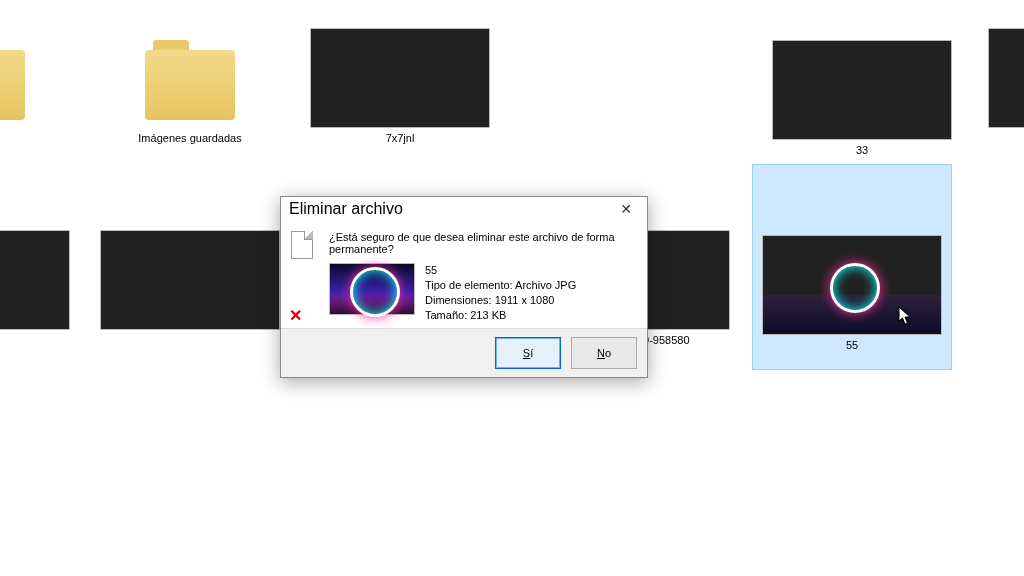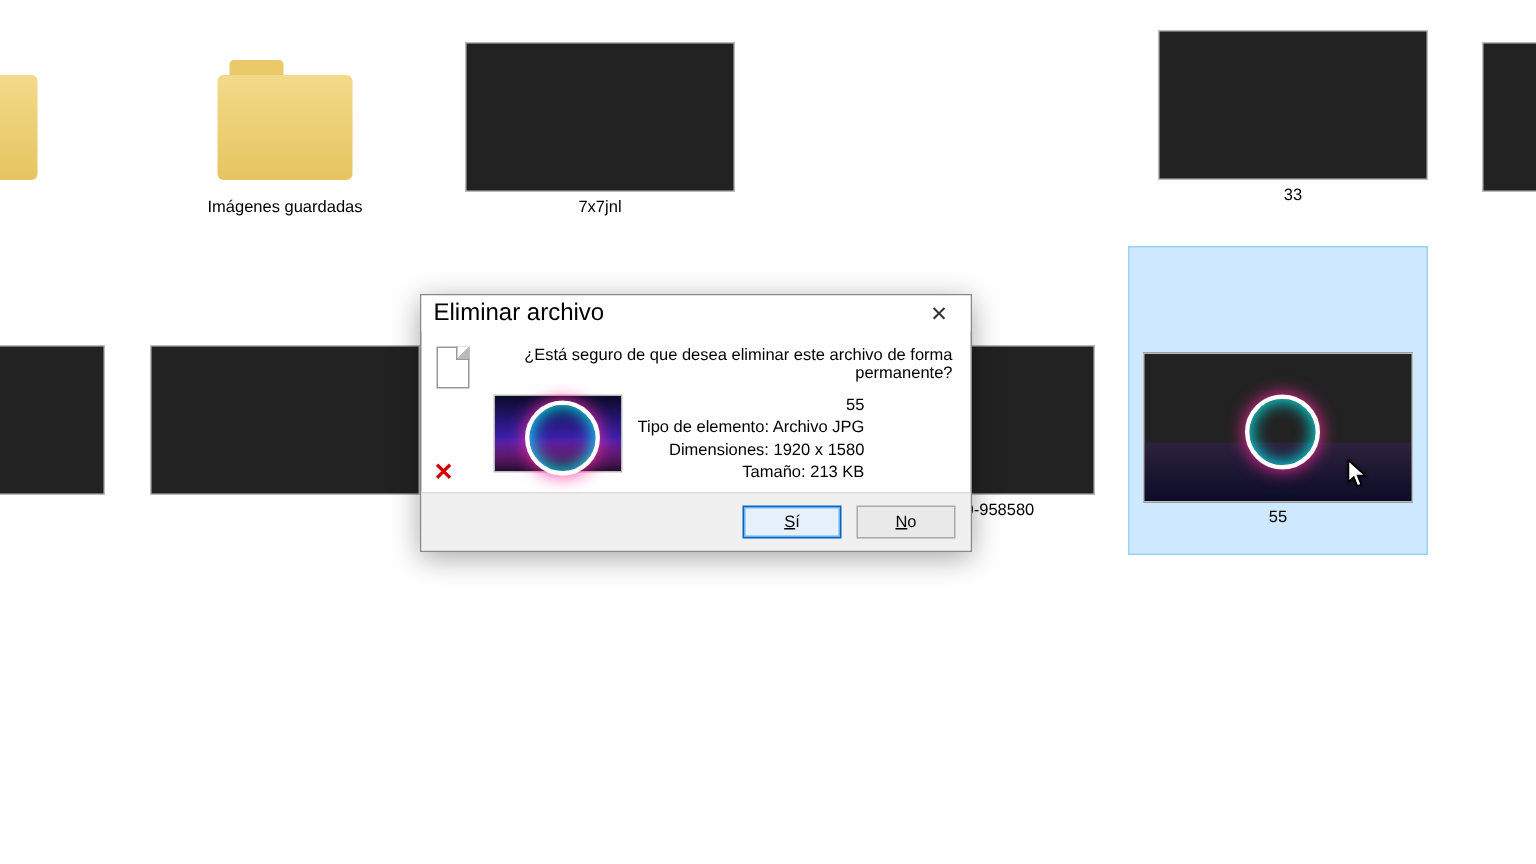--- a/index.html
+++ b/index.html
@@ -86,21 +86,21 @@
   .ring-floor::before {
     content:""; position:absolute; left:0; right:0; bottom:0; height:40%;
     background:linear-gradient(180deg,rgba(90,31,168,.2),rgba(10,10,40,.9));
   }
 
   
   #it0 { left:-120px; top:28px; }
   #it1 { left:90px;  top:28px; }
   #it2 { left:300px; top:28px; }
   #it3 { left:540px; top:28px; }
-  #it4 { left:762px; top:20px; }
+  #it4 { left:762px; top:40px; }
   #it5 { left:980px; top:28px; width:60px; }
   
   #it6 { left:-120px; top:230px; }
   #it7 { left:90px;  top:230px; }
   #it8 { left:318px; top:230px; }
   #it9 { left:540px; top:230px; }
   #it10{ left:752px; top:164px; height:206px; padding-top:70px; }
   #it5 .thumb{ width:44px; }
 
   
@@ -132,34 +132,34 @@
   .page-ico::after{
     content:""; position:absolute; right:-1px; top:-1px; width:8px; height:8px;
     background:linear-gradient(135deg,#fff 49%,#bbb 50%);
     border-left:1px solid #999; border-bottom:1px solid #999;
   }
   .page-x {
     position:absolute; left:-2px; bottom:-2px;
     color:#d40000; font-weight:bold; font-size:16px; line-height:1;
     text-shadow:0 0 1px #fff;
   }
-  .dlg-main { flex:1;text-align:right; }
+  .dlg-main { flex:1; }
   .dlg-q { margin-bottom:8px; }
   .dlg-file { display:flex; gap:10px; align-items:flex-start; }
   .dlg-thumb {
     width:86px; height:52px; border:1px solid #bbb;
     position:relative;
   }
   .dlg-meta { font-size:11px; line-height:1.35; }
   .dlg-buttons {
     background:#f0f0f0; padding:8px 10px; display:flex; justify-content:flex-end; gap:10px;
     border-top:1px solid #ddd;
   }
   .btn {
-    min-width:66px; height:22px; font-size:11px;
+    min-width:66px; height:32px; font-size:11px;
     background:#e9e9e9; border:1px solid #aaa; cursor:default;
     display:flex; align-items:center; justify-content:center;
   }
   .btn.primary { border:1px solid #0a64c2; background:#e6f1fb; box-shadow:inset 0 0 0 1px #6bb2ef; }
   .ul { text-decoration:underline; }
 
   
   .cursor {
     position:absolute; width:14px; height:20px; pointer-events:none;
   }
@@ -238,21 +238,21 @@
       <div class="page-ico"></div>
       <div class="page-x">✕</div>
     </div>
     <div class="dlg-main">
       <div class="dlg-q">¿Está seguro de que desea eliminar este archivo de forma permanente?</div>
       <div class="dlg-file">
         <div class="dlg-thumb neon4 ring ring-floor"></div>
         <div class="dlg-meta">
           <div>55</div>
           <div>Tipo de elemento: Archivo JPG</div>
-          <div>Dimensiones: 1920 x 1580</div>
+          <div>Dimensiones: 1911 x 1080</div>
           <div>Tamaño: 213 KB</div>
         </div>
       </div>
     </div>
   </div>
   <div class="dlg-buttons">
     <div class="btn primary">
       <span><span class="ul">S</span><span>í</span></span>
     </div>
     <div class="btn">

